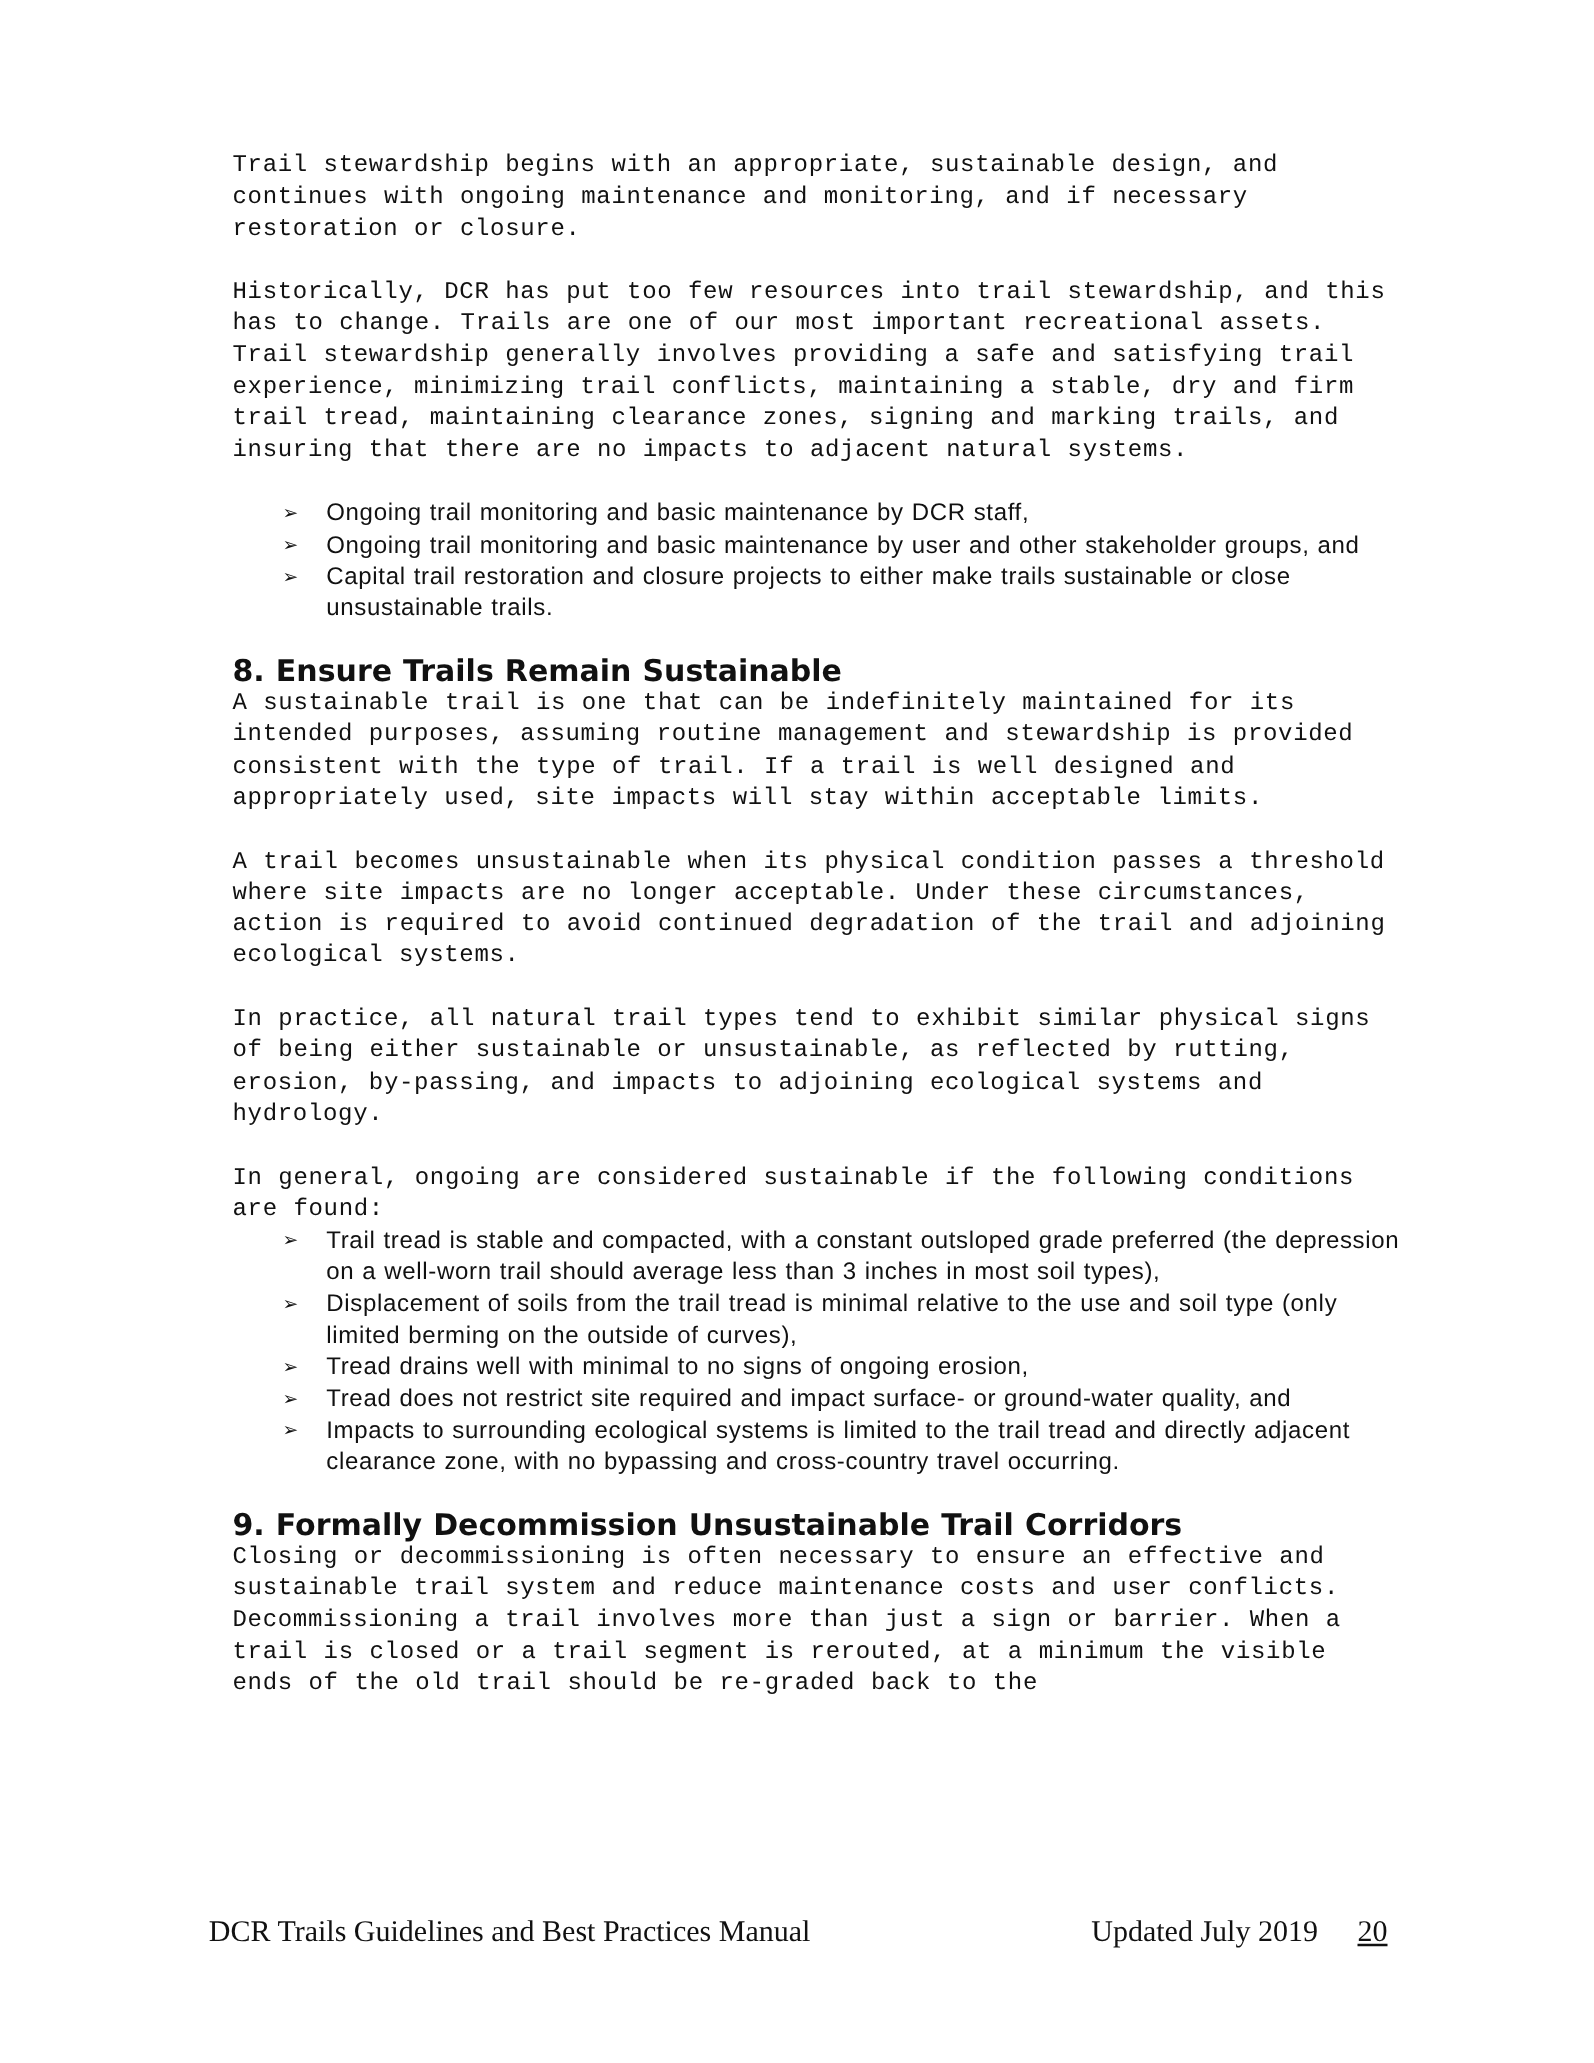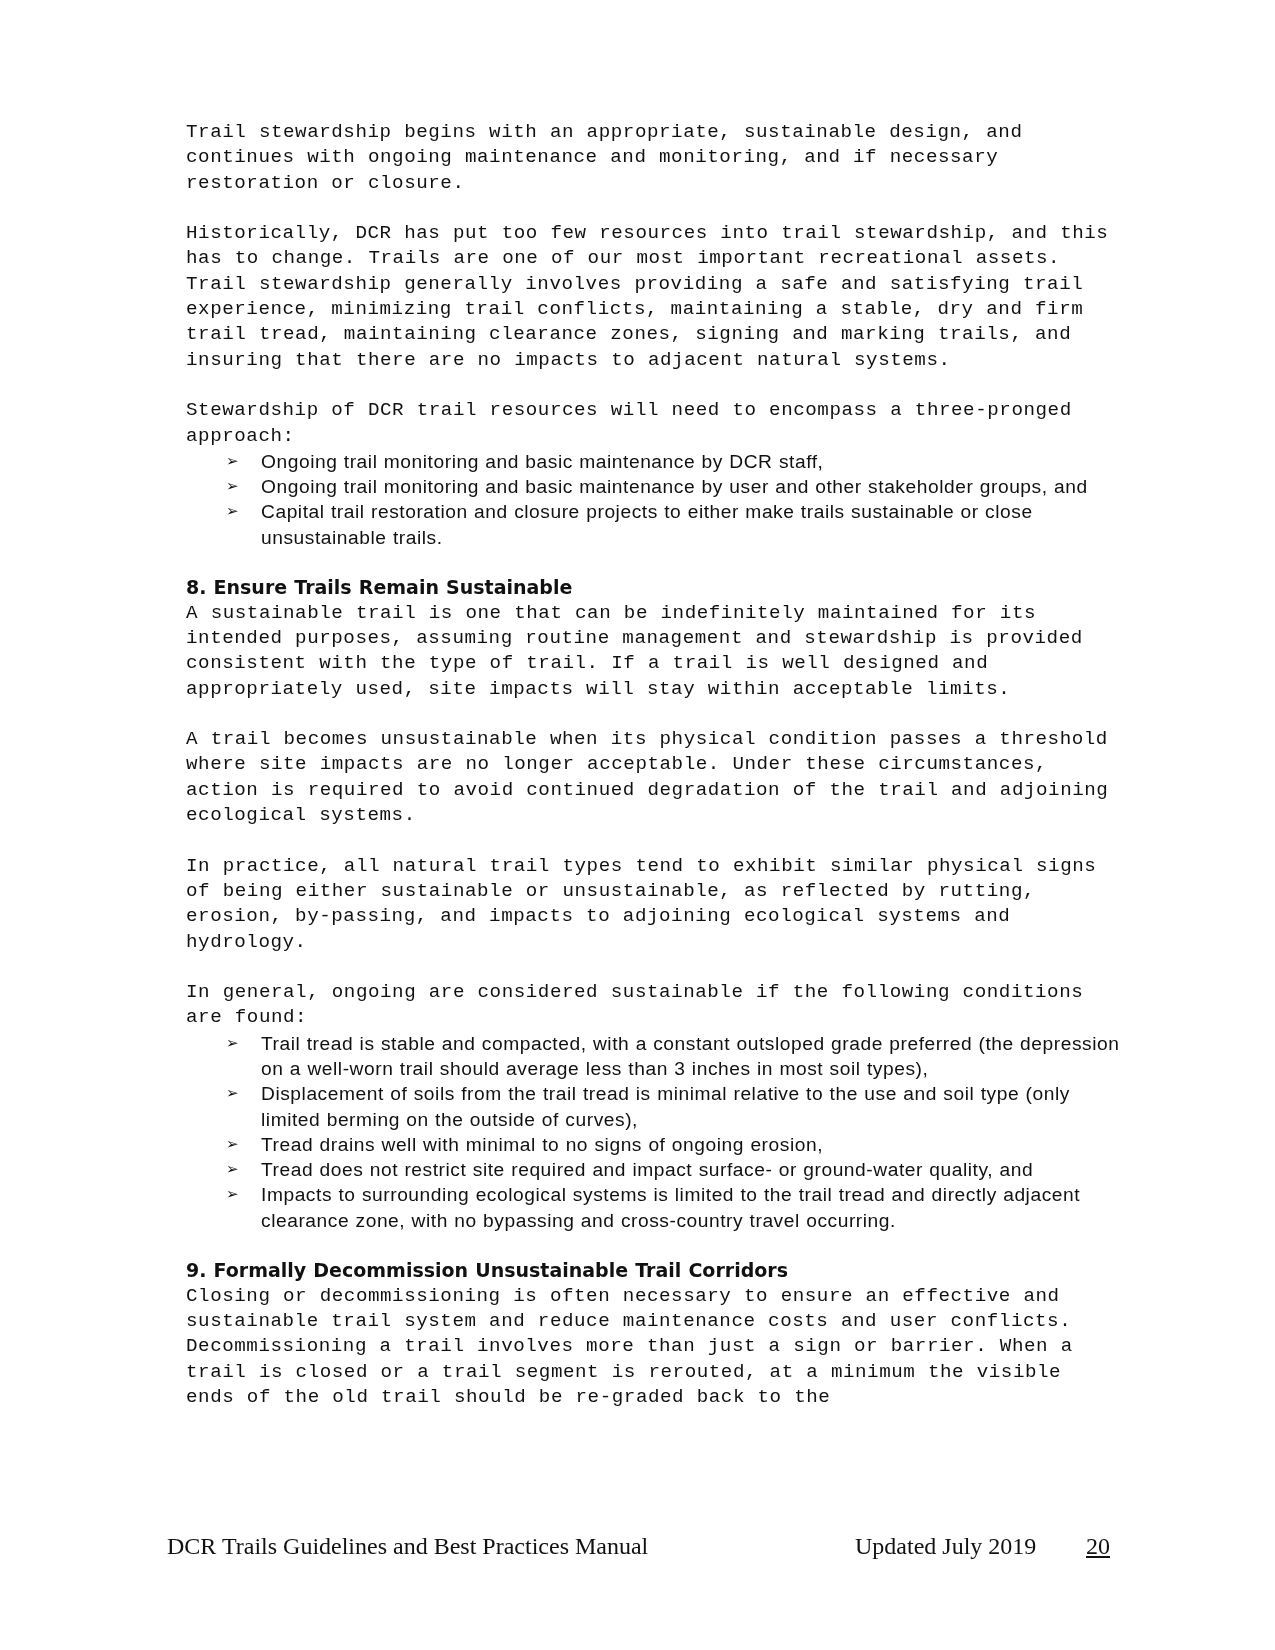--- a/index.html
+++ b/index.html
@@ -5,33 +5,32 @@
   html, body { margin: 0; padding: 0; background: #ffffff; }
   body { width: 1275px; height: 1650px; position: relative; overflow: hidden; color: #111; }
   .page { position: absolute; left: 186px; top: 120px; width: 935px;
           font-family: "Liberation Sans", sans-serif; font-size: 19.2px; line-height: 25.3px;
           letter-spacing: 0.55px; word-spacing: 0.5px; }
   p { margin: 0 0 25.3px 0; font-family: Liberation Mono, monospace; }
   p.tight { margin-bottom: 0; }
   ul.arrows { list-style: none; margin: 0 0 25.3px 0; padding: 0; }
   ul.arrows li { position: relative; padding-left: 75px; }
   ul.arrows li .bullet { position: absolute; left: 40px; top: 0; font-family: "DejaVu Sans", sans-serif; font-size: 15px; }
-  h3 { margin: 0; font-family: "DejaVu Sans", sans-serif; font-weight: bold; font-size: 19px; line-height: 25.3px; letter-spacing: 0; }
+  h3 { margin: 0; font-family: "DejaVu Sans", sans-serif; font-weight: bold; font-size: 24px; line-height: 25.3px; letter-spacing: 0; }
   .footer { position: absolute; left: 167px; top: 1533px; width: 950px; font-family: "Liberation Serif", serif; font-size: 24px; color: #111; }
   .footer .left { position: absolute; left: 0; top: 0; }
-  .footer .right { position: absolute; left: 688px; top: 0; }
+  .footer .right { position: absolute; left: 706px; top: 0; }
   .footer .page-num { position: absolute; left: 919px; top: 0; text-decoration: underline; }
 </style>
 </head>
 <body>
 
 <div class="page">
   <p>Trail stewardship begins with an appropriate, sustainable design, and continues with ongoing maintenance and monitoring, and if necessary restoration or closure.</p>
   <p>Historically, DCR has put too few resources into trail stewardship, and this has to change.  Trails are one of our most important recreational assets.  Trail stewardship generally involves providing a safe and satisfying trail experience, minimizing trail conflicts, maintaining a stable, dry and firm trail tread, maintaining clearance zones, signing and marking trails, and insuring that there are no impacts to adjacent natural systems.</p>
-  <p class="tight">Stewardship of DCR trail resources will need to encompass a three-pronged approach:</p>
   <ul class="arrows">
     <li><span class="bullet">➢</span><span>Ongoing trail monitoring and basic maintenance by DCR staff,</span></li>
     <li><span class="bullet">➢</span><span>Ongoing trail monitoring and basic maintenance by user and other stakeholder groups, and</span></li>
     <li><span class="bullet">➢</span><span>Capital trail restoration and closure projects to either make trails sustainable or close unsustainable trails.</span></li>
   </ul>
 
   <h3>8. Ensure Trails Remain Sustainable</h3>
   <p>A sustainable trail is one that can be indefinitely maintained for its intended purposes, assuming routine management and stewardship is provided consistent with the type of trail. If a trail is well designed and appropriately used, site impacts will stay within acceptable limits.</p>
   <p>A trail becomes unsustainable when its physical condition passes a threshold where site impacts are no longer acceptable.  Under these circumstances, action is required to avoid continued degradation of the trail and adjoining ecological systems.</p>
   <p>In practice, all natural trail types tend to exhibit similar physical signs of being either sustainable or unsustainable, as reflected by rutting, erosion, by-passing, and impacts to adjoining ecological systems and hydrology.</p>

